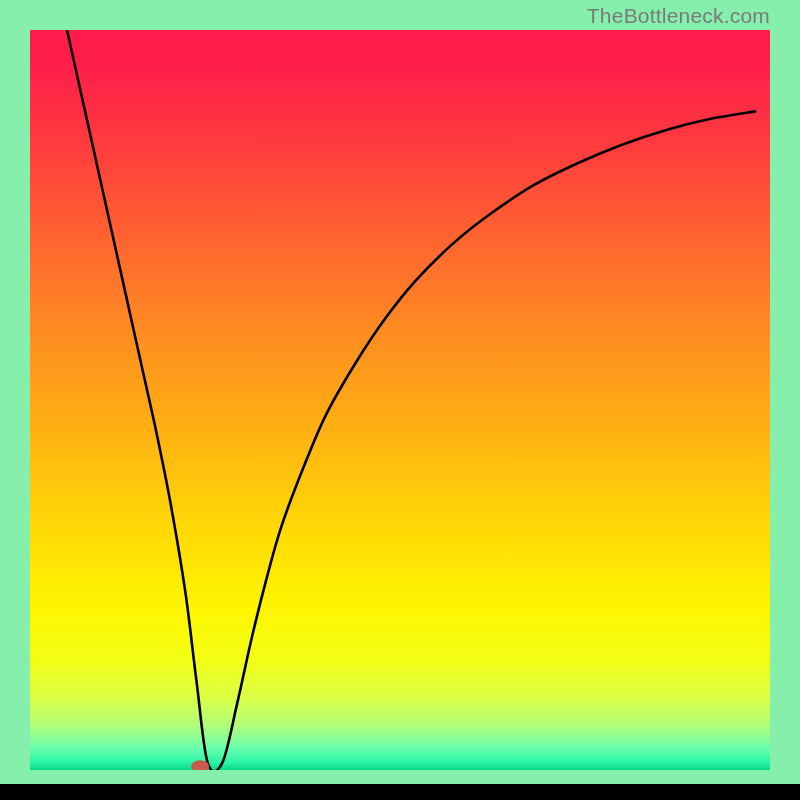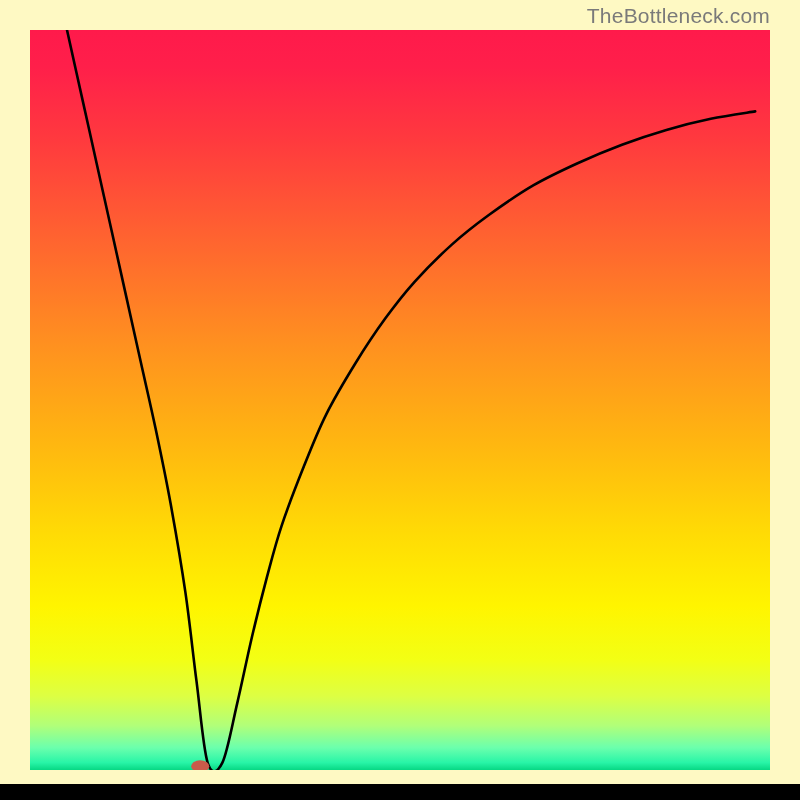--- a/index.html
+++ b/index.html
@@ -8,21 +8,21 @@
     width: 800px;
     height: 800px;
     overflow: hidden;
     background: #000;
     font-family: Arial, Helvetica, sans-serif;
   }
   .container {
     position: relative;
     width: 800px;
     height: 784px;
-    background: #fef9c3;
+    background: #86efac;
   }
   .plot-area {
     position: absolute;
     left: 30px;
     top: 30px;
     width: 740px;
     height: 740px;
   }
   .gradient-bg {
     position: absolute;

